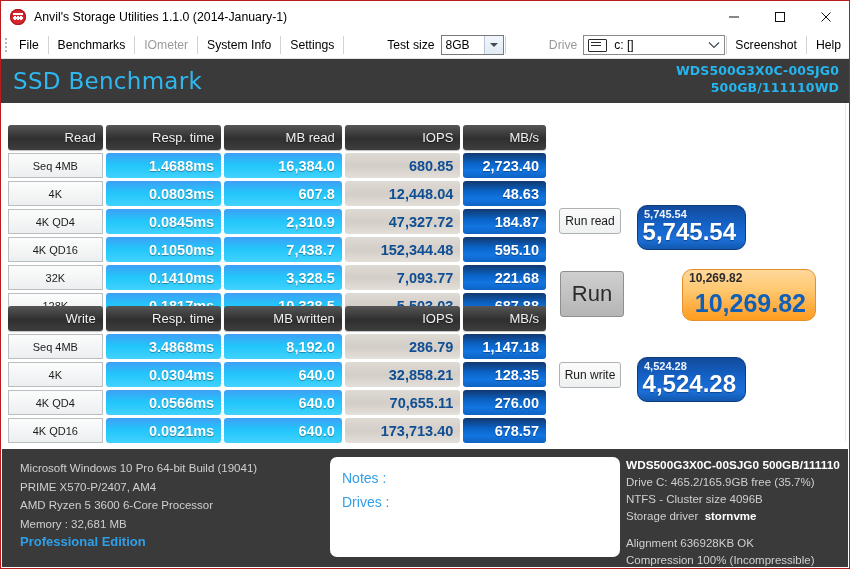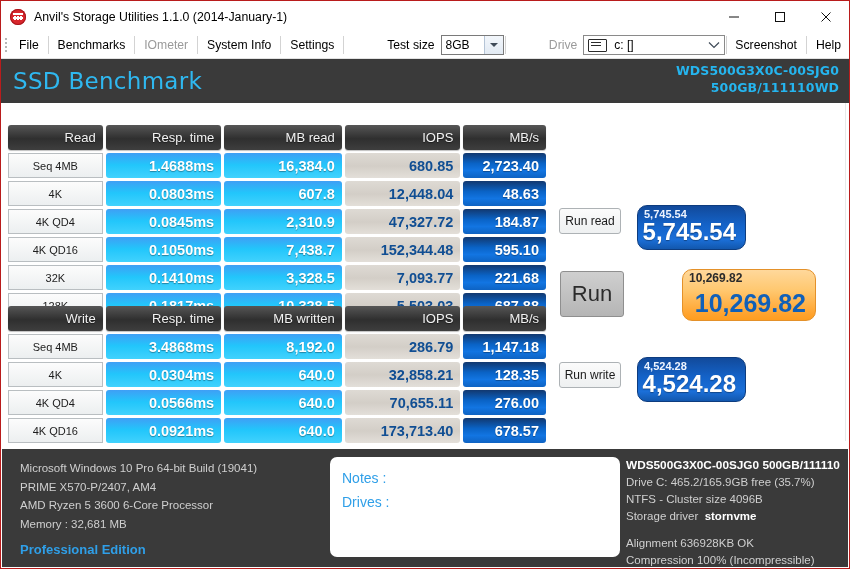--- a/index.html
+++ b/index.html
@@ -322,21 +322,21 @@
     position: absolute;
     left: 18px; top: 10px;
     color: #cfcfcf;
     font-size: 11.5px;
     line-height: 18.5px;
   }
   .sysinfo .edition {
     color: #2f9fe8;
     font-weight: bold;
     font-size: 13px;
-    margin-top: 8px;
+    margin-top: 0;
   }
   .notes-box {
     position: absolute;
     left: 328px; top: 8px;
     width: 290px; height: 100px;
     background: #ffffff;
     border-radius: 7px;
     box-sizing: border-box;
   }
   .notes-box .line {

